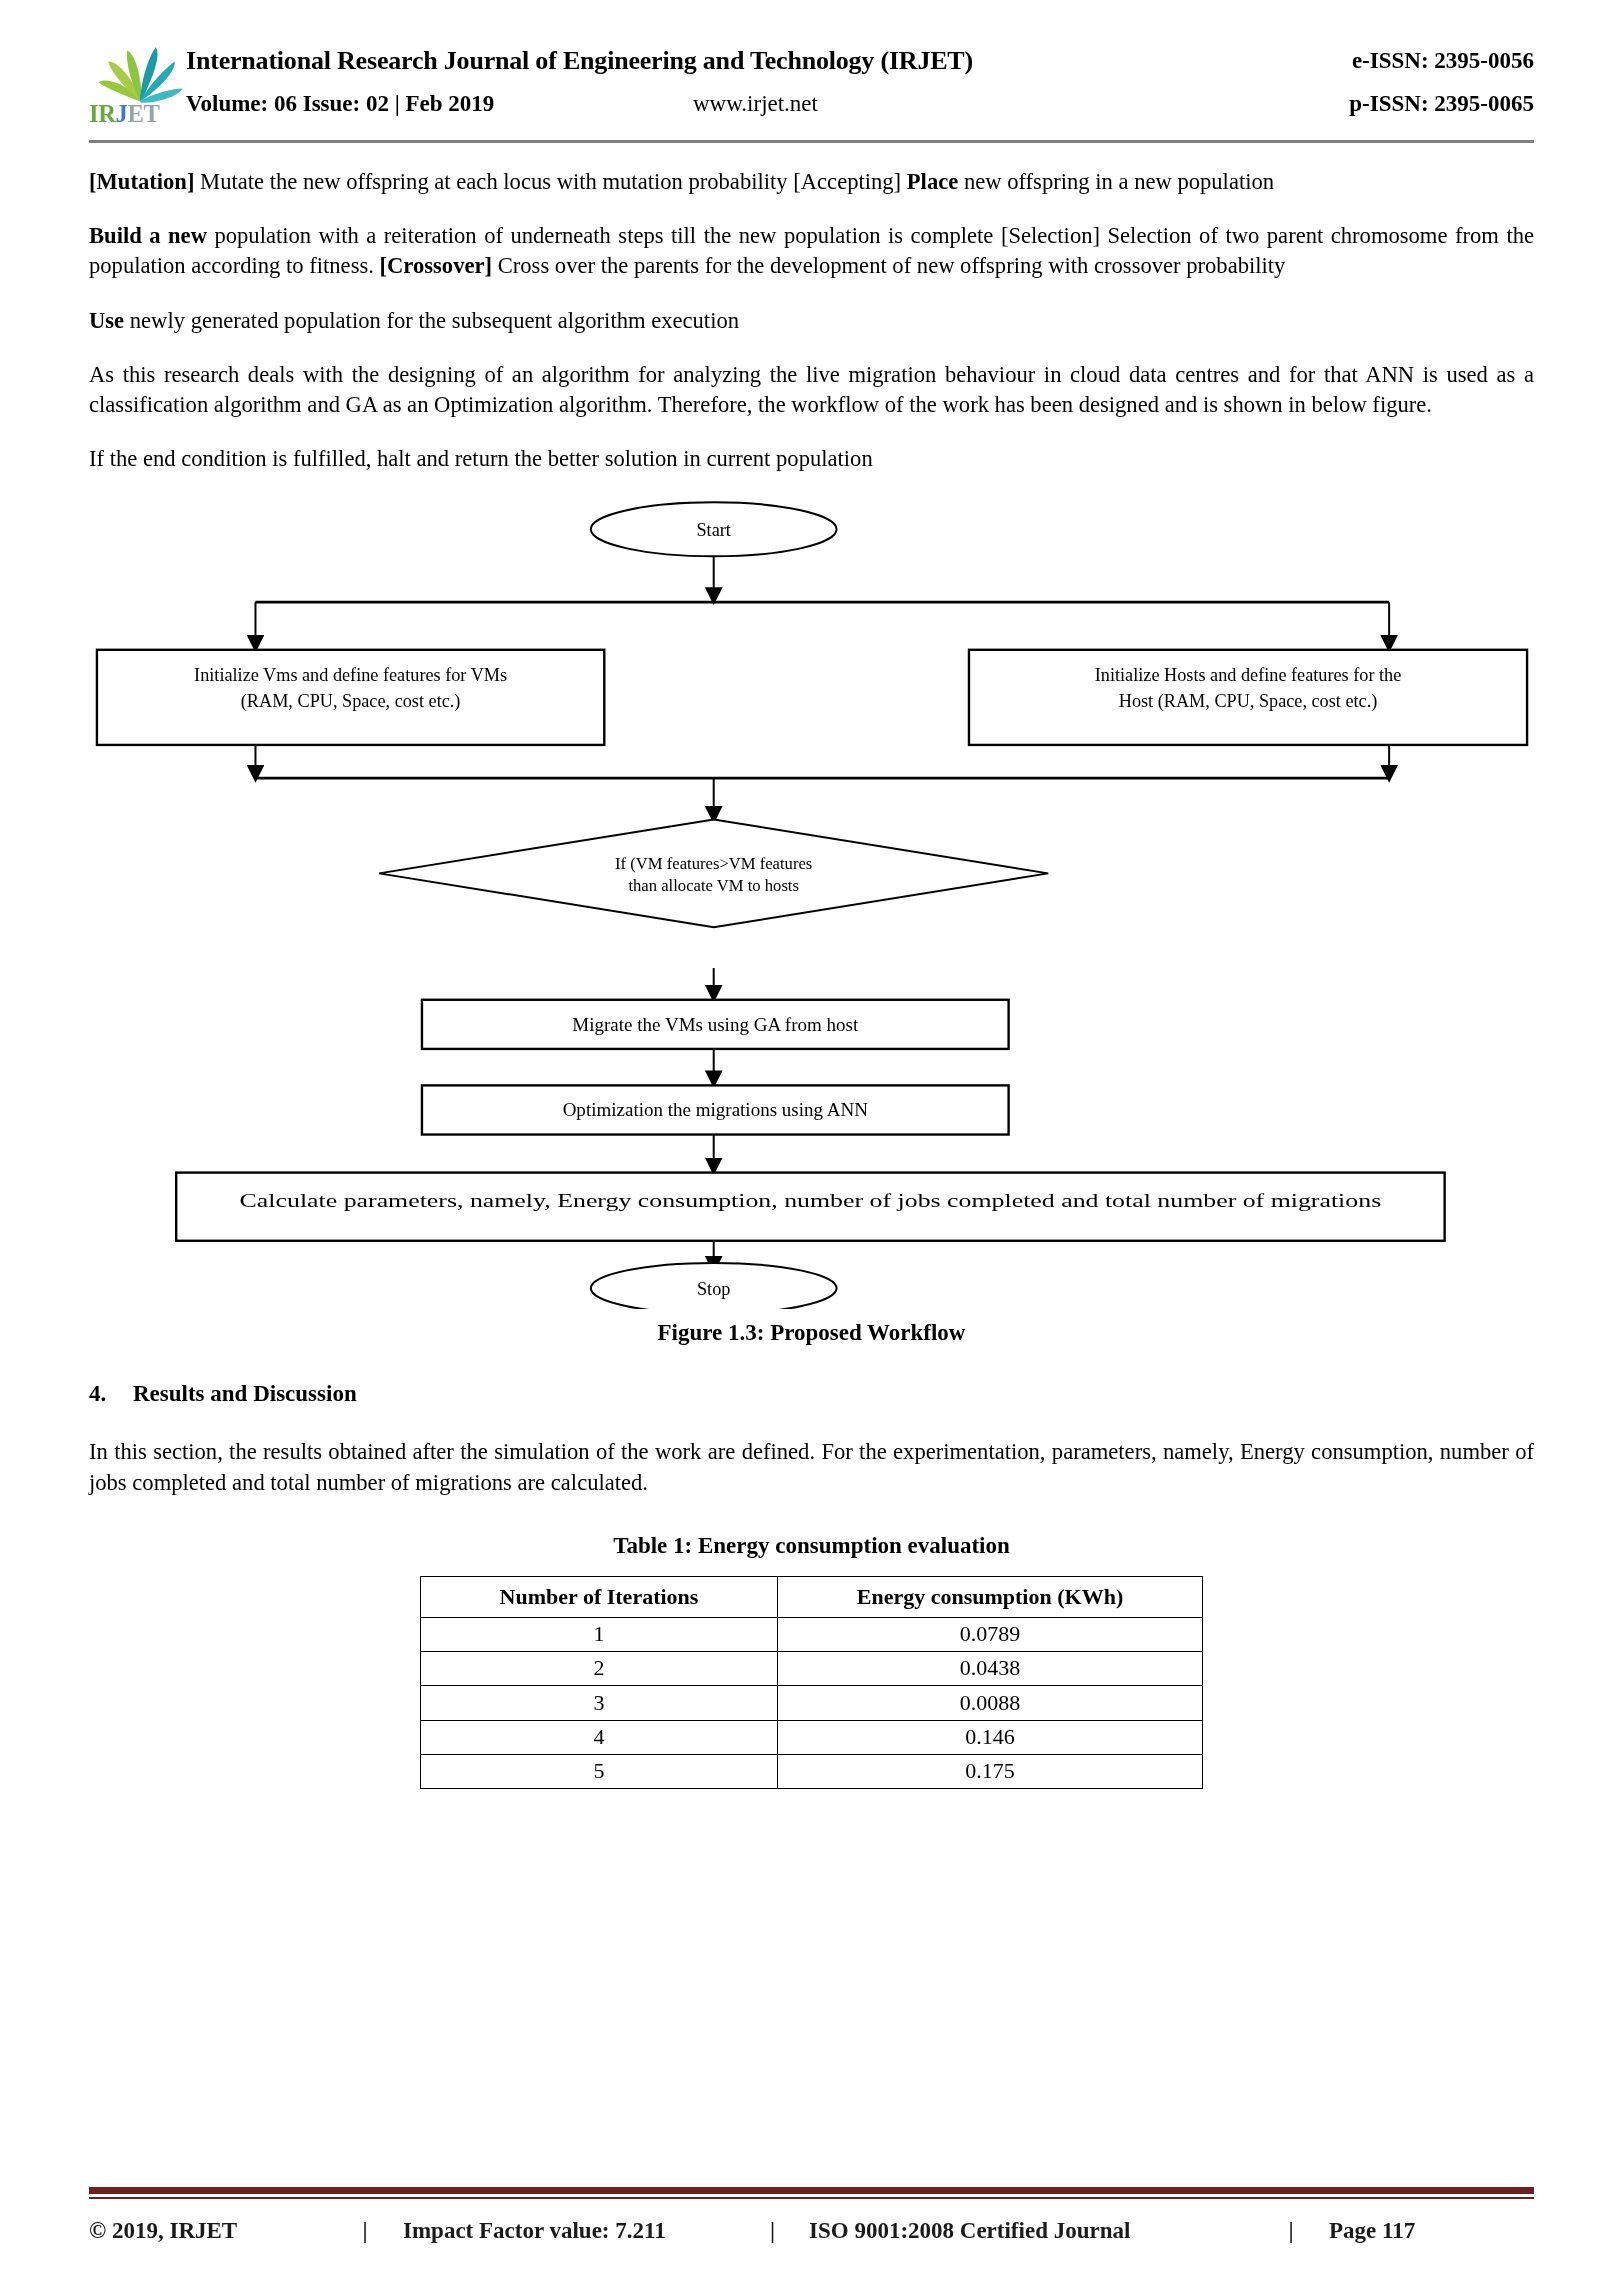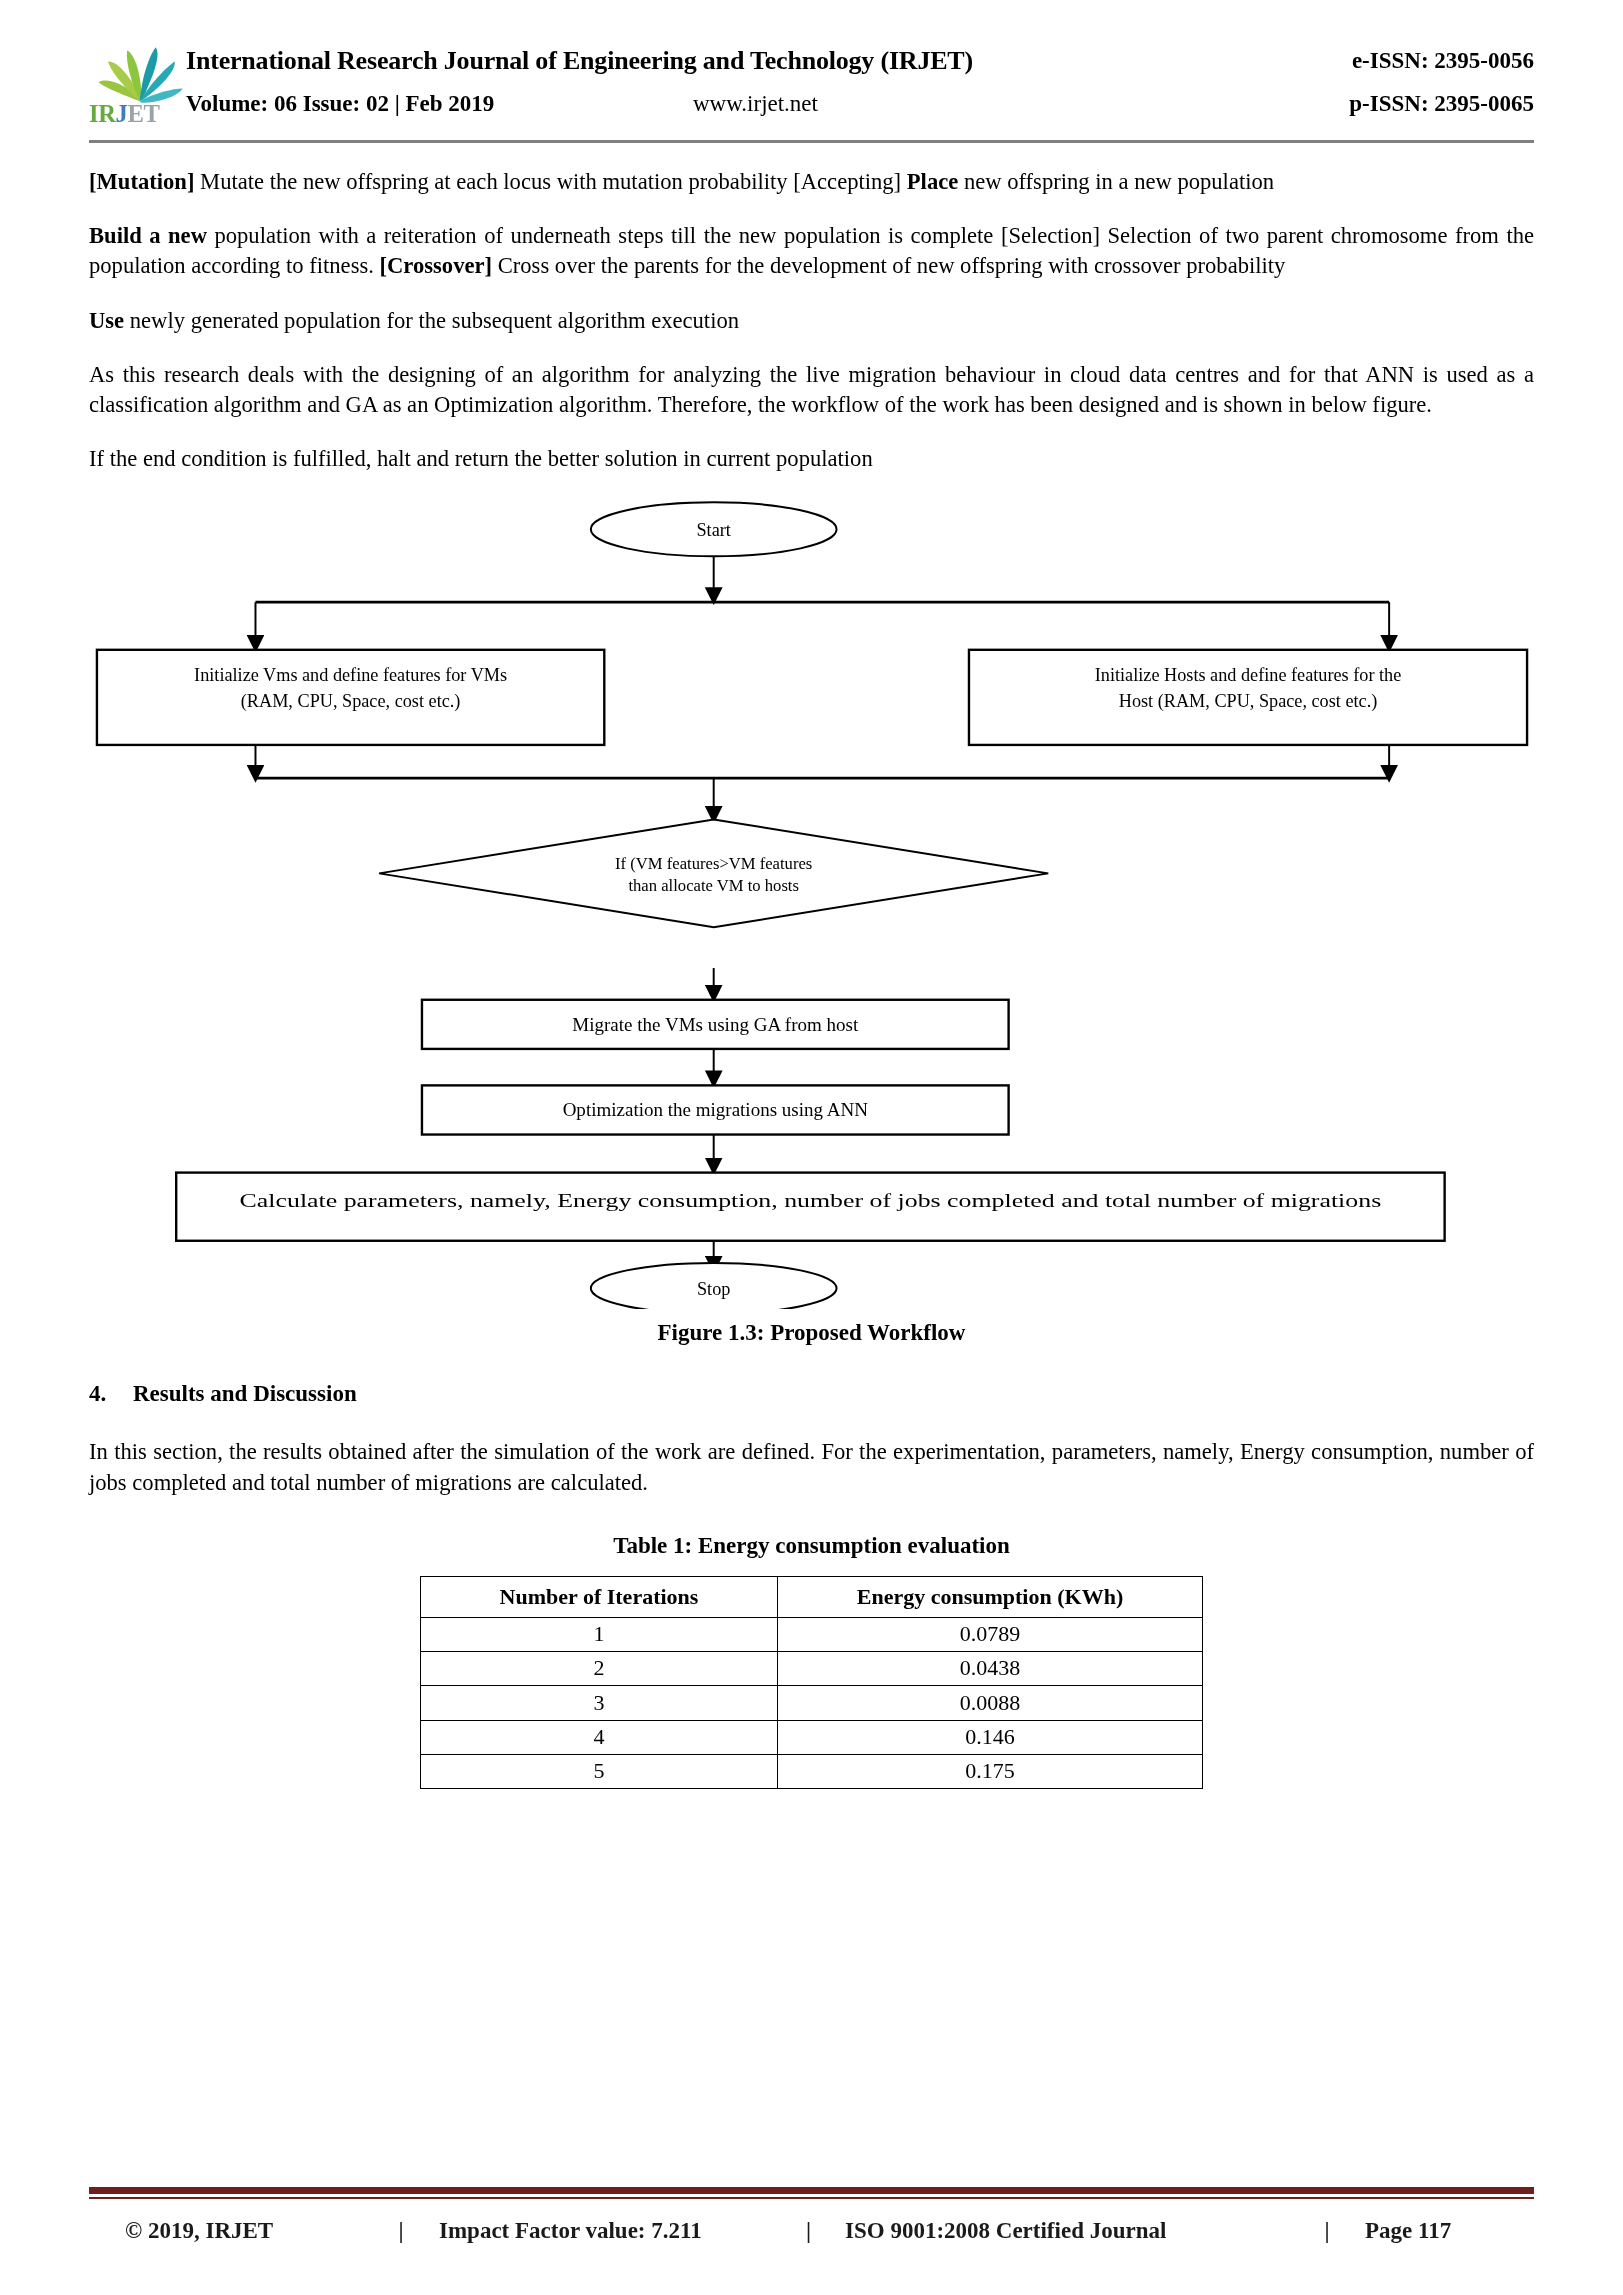--- a/index.html
+++ b/index.html
@@ -191,21 +191,21 @@
   }
   .foot-row {
     margin-top: 19px;
     display: flex;
     align-items: baseline;
     font-size: 23px;
     font-weight: bold;
     color: #1a1a1a;
   }
   .foot-row .sep { padding: 0 0px; color: #1a1a1a; }
-  .f-copy  { width: 238px; margin-left: 36px; }
+  .f-copy  { width: 238px; }
   .f-s1    { width: 76px; text-align: center; }
   .f-if    { width: 333px; }
   .f-s2    { width: 73px; text-align: center; }
   .f-iso   { width: 444px; }
   .f-s3    { width: 76px; text-align: center; }
   .f-page  { flex: 1; text-align: left; }
 </style>
 </head>
 <body>
 

